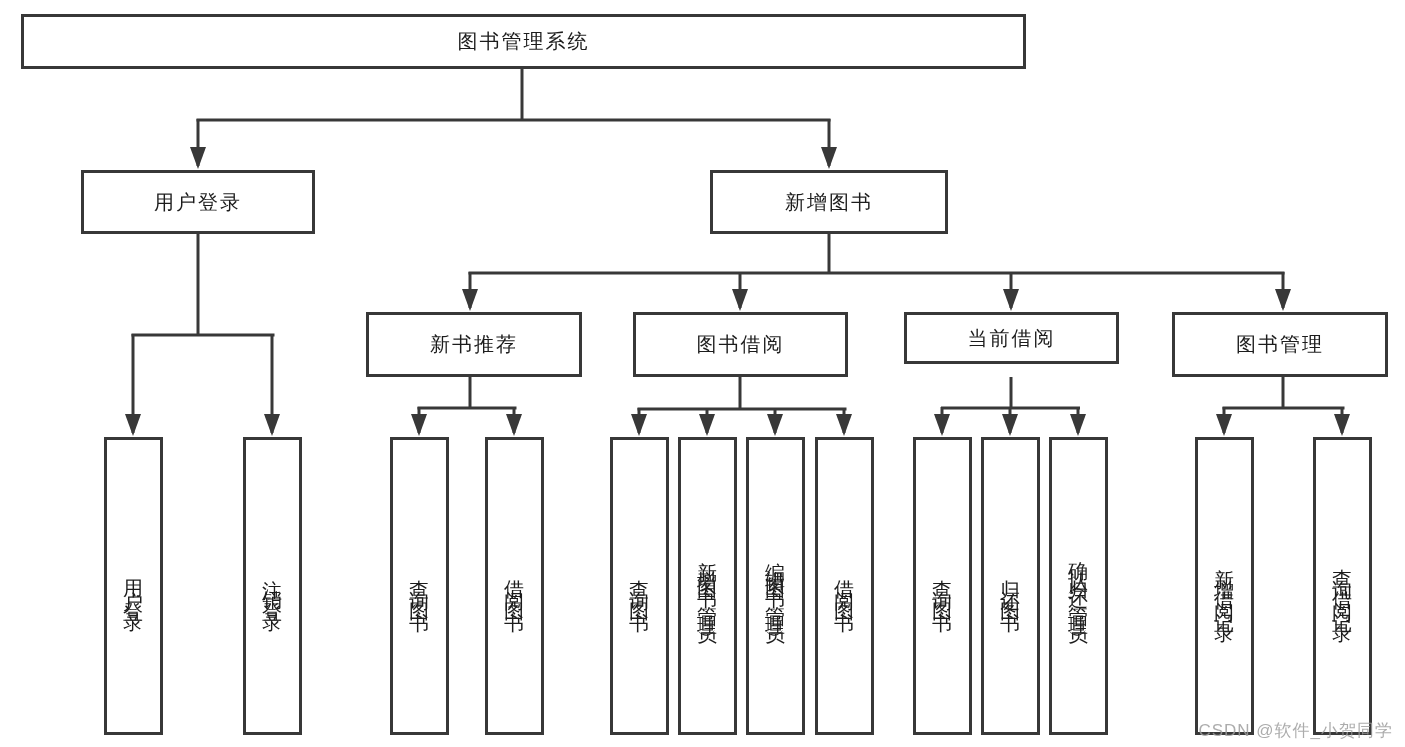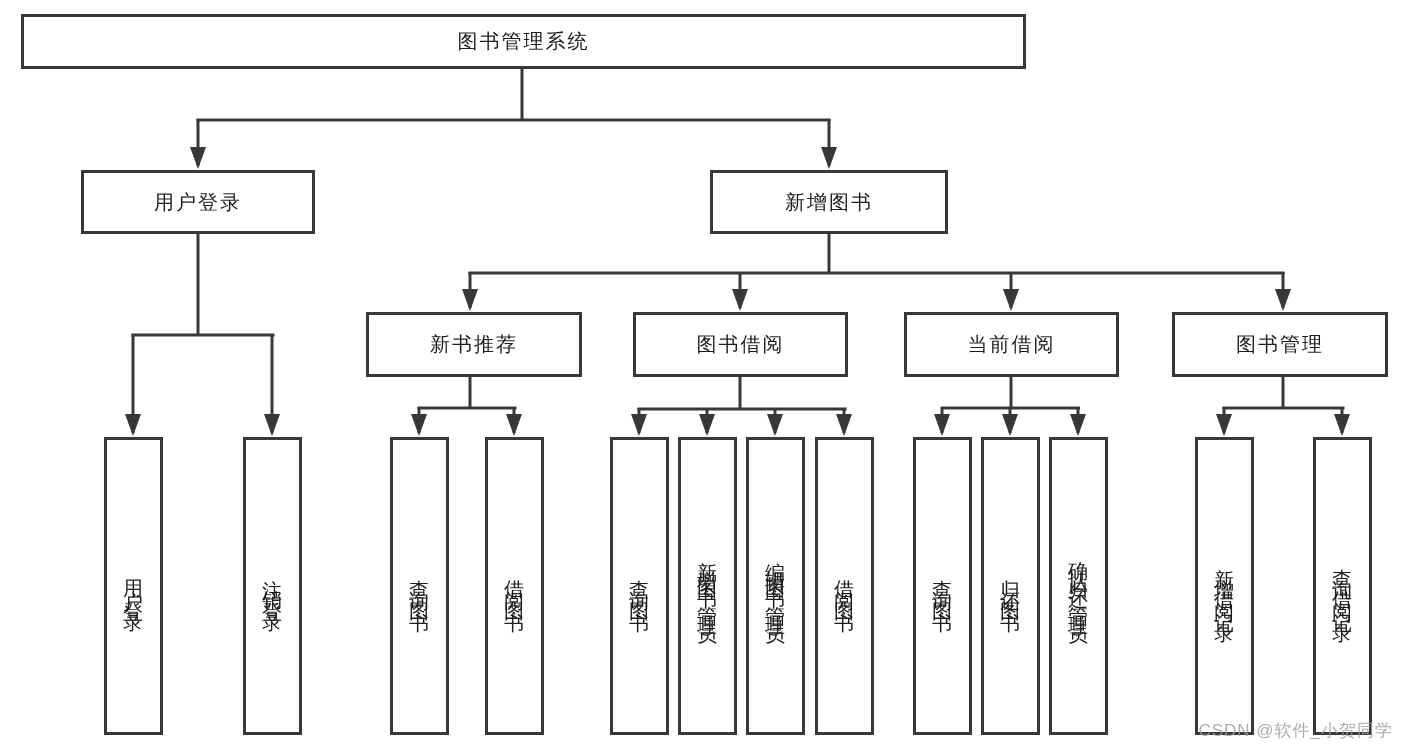--- a/index.html
+++ b/index.html
@@ -113,21 +113,21 @@
     </g>
   </svg>
 
   <div class="box h" style="left:21px; top:14px; width:1005px; height:55px;">图书管理系统</div>
 
   <div class="box h" style="left:81px; top:170px; width:234px; height:64px;">用户登录</div>
   <div class="box h" style="left:710px; top:170px; width:238px; height:64px;">新增图书</div>
 
   <div class="box h" style="left:366px; top:312px; width:216px; height:65px;">新书推荐</div>
   <div class="box h" style="left:633px; top:312px; width:215px; height:65px;">图书借阅</div>
-  <div class="box h" style="left:904px; top:312px; width:215px; height:65px;">当前借阅</div>
+  <div class="box h" style="left:904px; top:312px; width:215px; height:52px;">当前借阅</div>
   <div class="box h" style="left:1172px; top:312px; width:216px; height:65px;">图书管理</div>
 
   <div class="box v leaf" style="left:104px;">用户登录</div>
   <div class="box v leaf" style="left:243px;">注销登录</div>
 
   <div class="box v leaf" style="left:390px;">查询图书</div>
   <div class="box v leaf" style="left:485px;">借阅图书</div>
 
   <div class="box v leaf" style="left:610px;">查询图书</div>
   <div class="box v long leaf" style="left:678px;">新增图书（管理员）</div>

